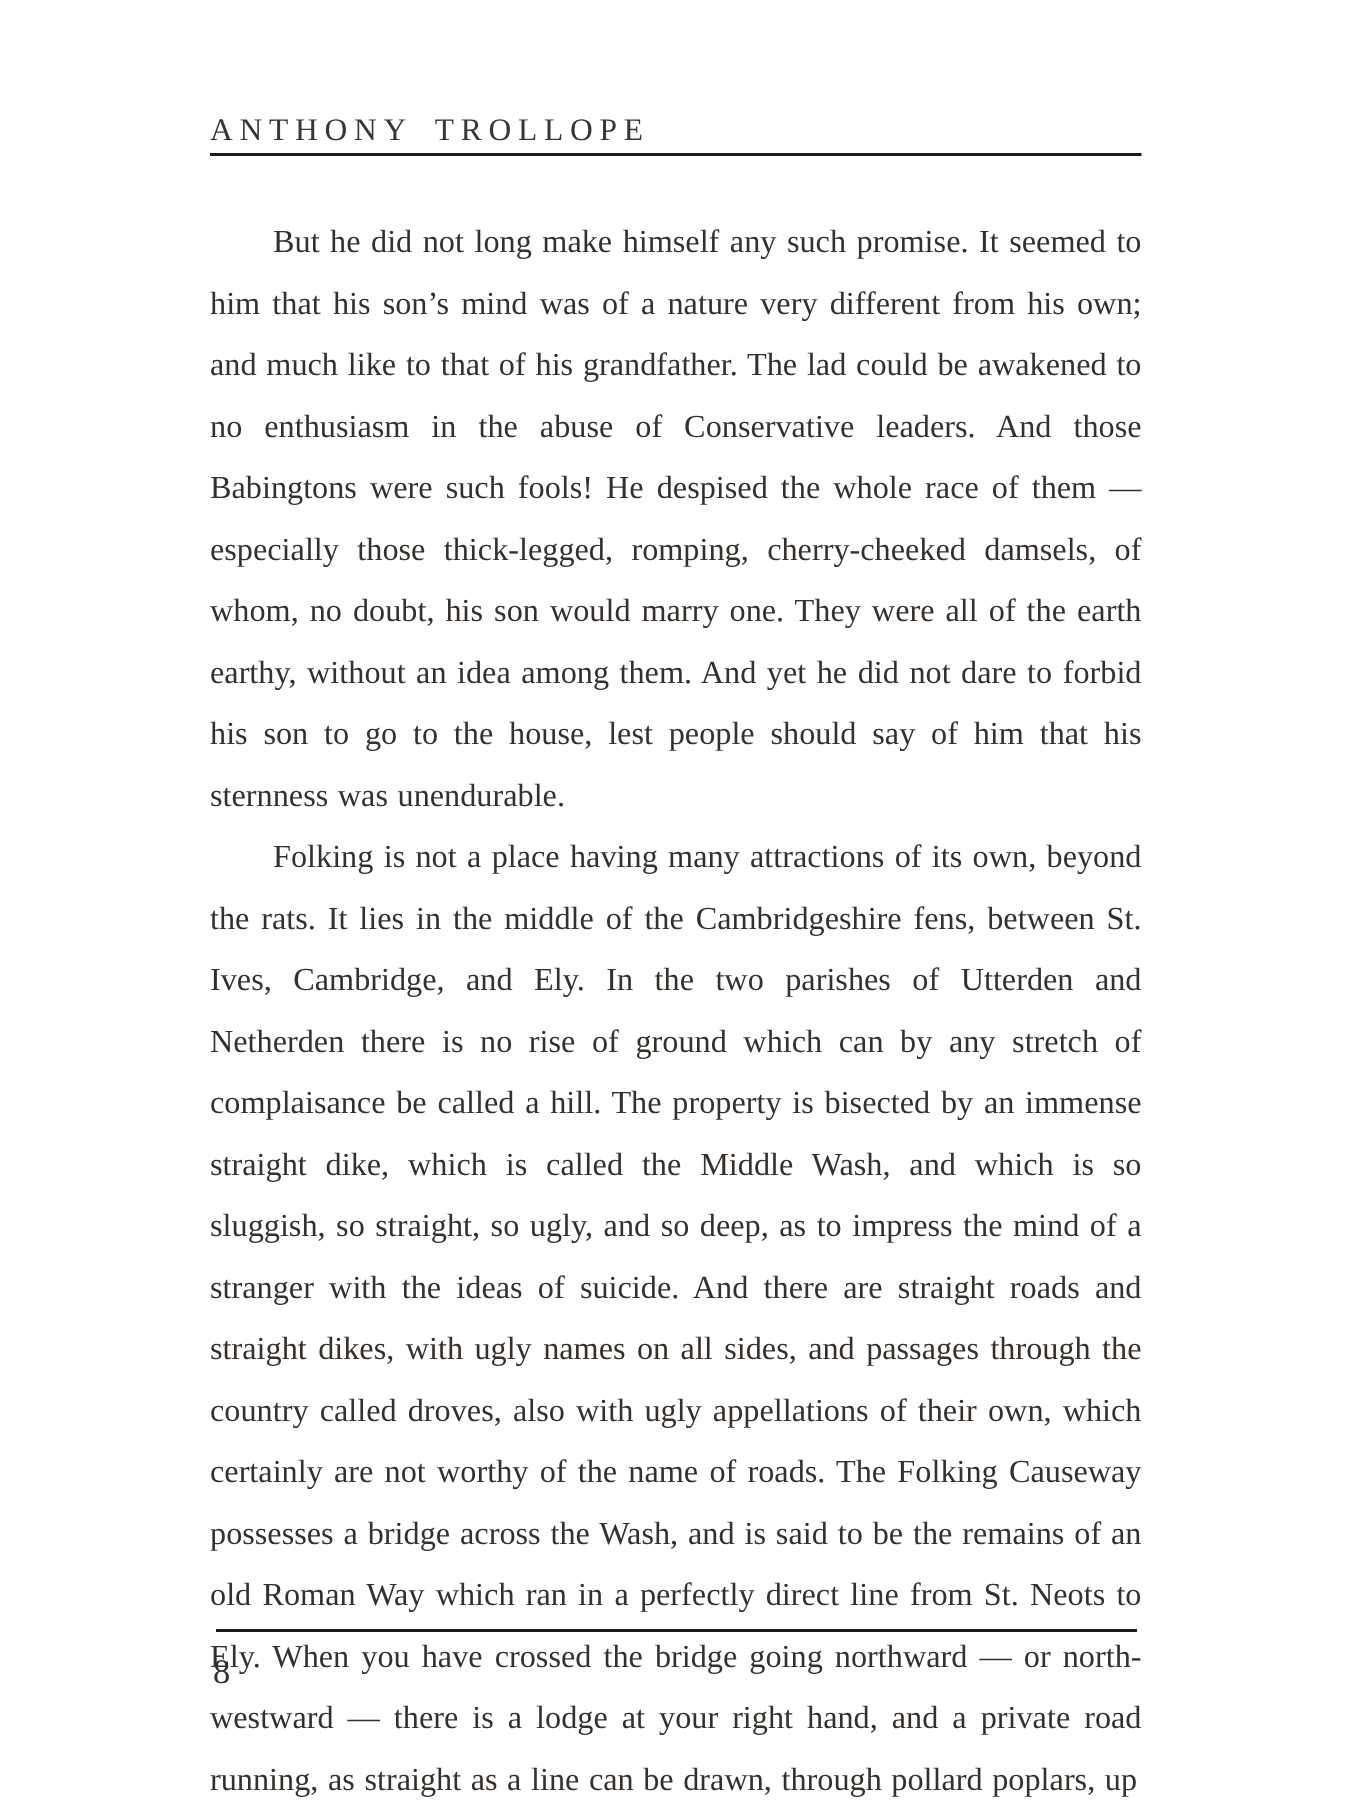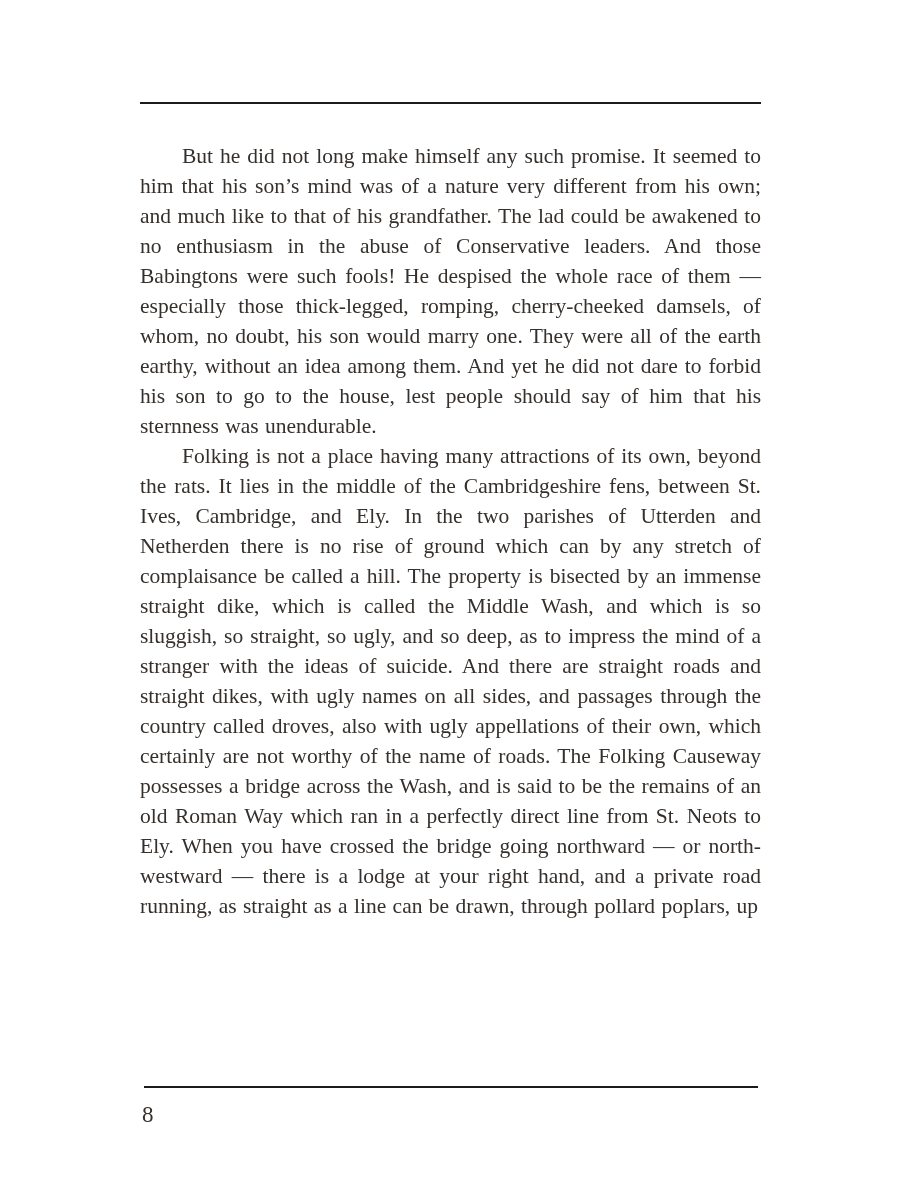--- a/index.html
+++ b/index.html
@@ -53,21 +53,21 @@
   
   .body-text {
     position: absolute;
     top: 141px;
     left: 0;
     width: 100%;
   }
 
   .body-text p {
     font-size: 21.5px;
-    line-height: 30px;
+    line-height: 41px;
     text-align: justify;
     text-indent: 42px;
     color: #35302c;
     word-spacing: 1px;
   }
 
   
   .foot-rule {
     position: absolute;
     top: 1086px;
@@ -83,20 +83,23 @@
     left: 2px;
     font-size: 23px;
     color: #35302c;
   }
 </style>
 </head>
 <body>
 
 <div class="page">
 
+  <div class="running-head">
+    <div class="title">ANTHONY TROLLOPE</div>
+  </div>
 
   <div class="head-rule"></div>
 
   <div class="body-text">
     <p>But he did not long make himself any such promise. It seemed to him that his son’s mind was of a nature very different from his own; and much like to that of his grandfather. The lad could be awakened to no enthusiasm in the abuse of Conservative leaders. And those Babingtons were such fools! He despised the whole race of them — especially those thick-legged, romping, cherry-cheeked damsels, of whom, no doubt, his son would marry one. They were all of the earth earthy, without an idea among them. And yet he did not dare to forbid his son to go to the house, lest people should say of him that his sternness was unendurable.</p>
     <p>Folking is not a place having many attractions of its own, beyond the rats. It lies in the middle of the Cambridgeshire fens, between St. Ives, Cambridge, and Ely. In the two parishes of Utterden and Netherden there is no rise of ground which can by any stretch of complaisance be called a hill. The property is bisected by an immense straight dike, which is called the Middle Wash, and which is so sluggish, so straight, so ugly, and so deep, as to impress the mind of a stranger with the ideas of suicide. And there are straight roads and straight dikes, with ugly names on all sides, and passages through the country called droves, also with ugly appellations of their own, which certainly are not worthy of the name of roads. The Folking Causeway possesses a bridge across the Wash, and is said to be the remains of an old Roman Way which ran in a perfectly direct line from St. Neots to Ely. When you have crossed the bridge going northward — or north-westward — there is a lodge at your right hand, and a private road running, as straight as a line can be drawn, through pollard poplars, up</p>
   </div>
 
   <div class="foot-rule"></div>
 

